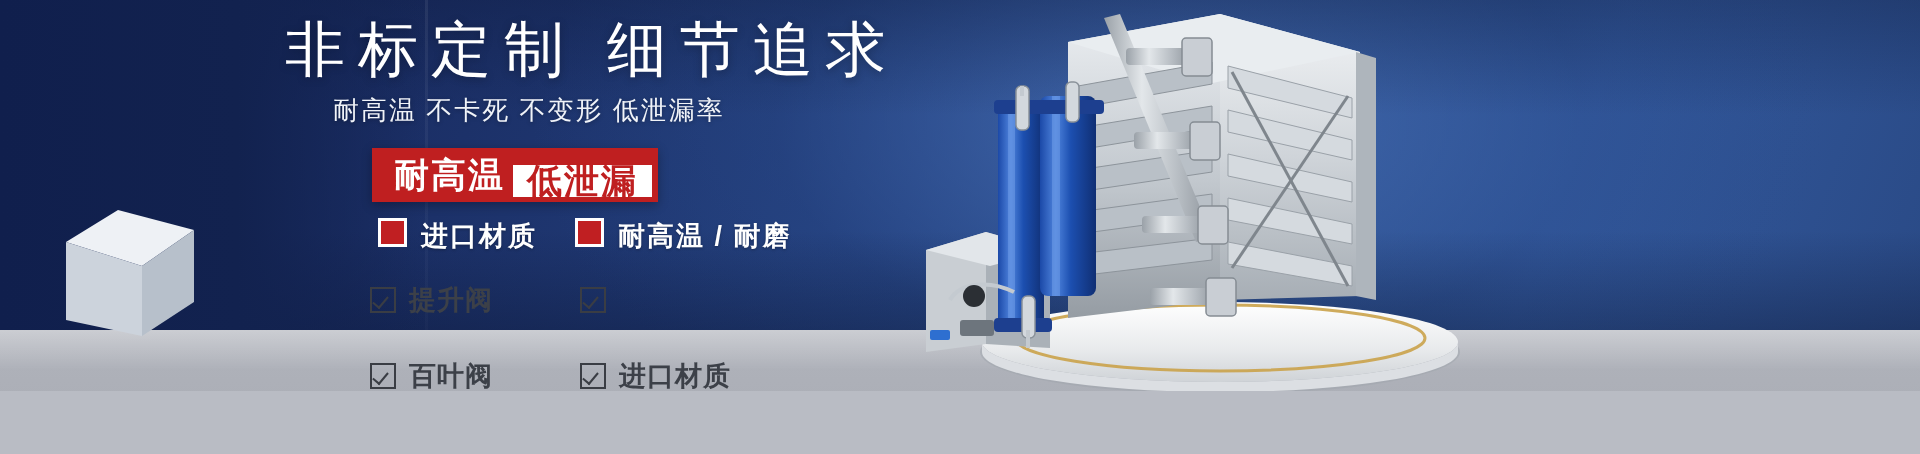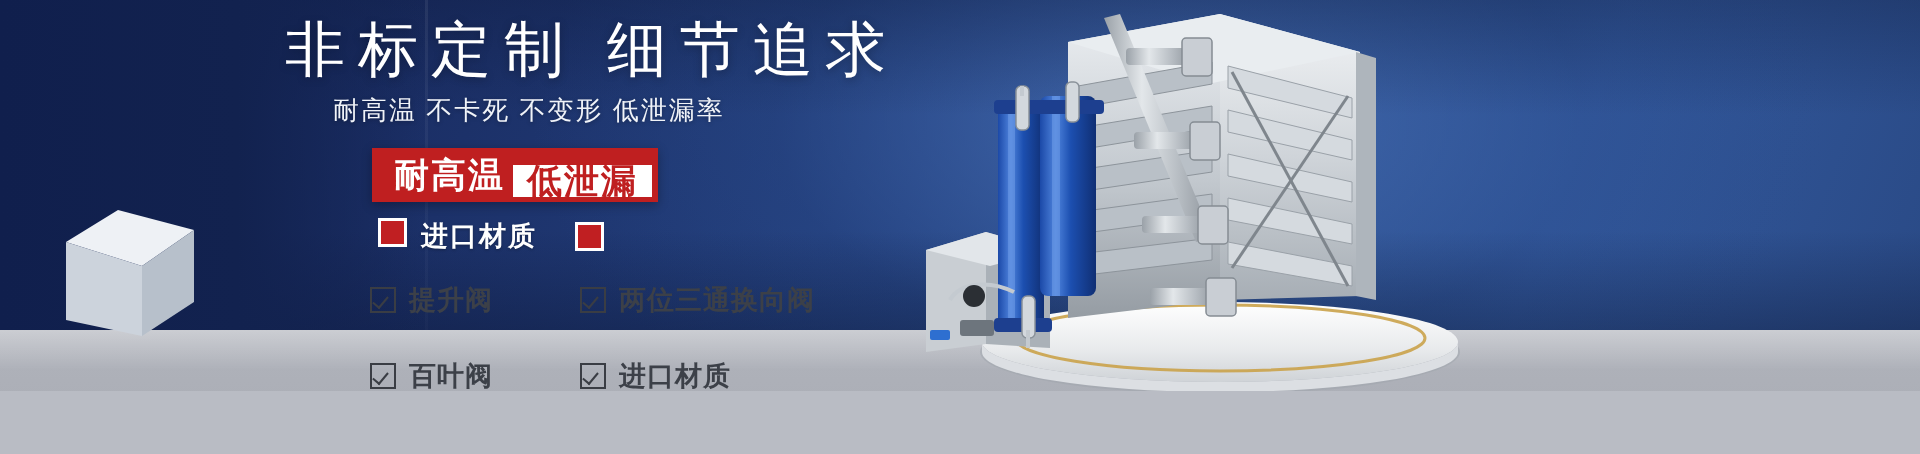--- a/index.html
+++ b/index.html
@@ -142,31 +142,31 @@
     <div class="badge-right">低泄漏</div>
   </div>
 
   <div class="features">
     <div class="feature">
       <span class="sq"></span>
       <span class="feature-label">进口材质</span>
     </div>
     <div class="feature">
       <span class="sq"></span>
+      <span class="feature-label">耐高温 / 耐磨</span>
     </div>
   </div>
 
   <div class="checks">
     <div class="check">
       <span class="tick"></span>
       <span class="check-label">提升阀</span>
     </div>
     <div class="check">
       <span class="tick"></span>
-      <span class="check-label">两位三通换向阀</span>
     </div>
     <div class="check">
       <span class="tick"></span>
       <span class="check-label">百叶阀</span>
     </div>
     <div class="check">
       <span class="tick"></span>
       <span class="check-label">进口材质</span>
     </div>
   </div>

